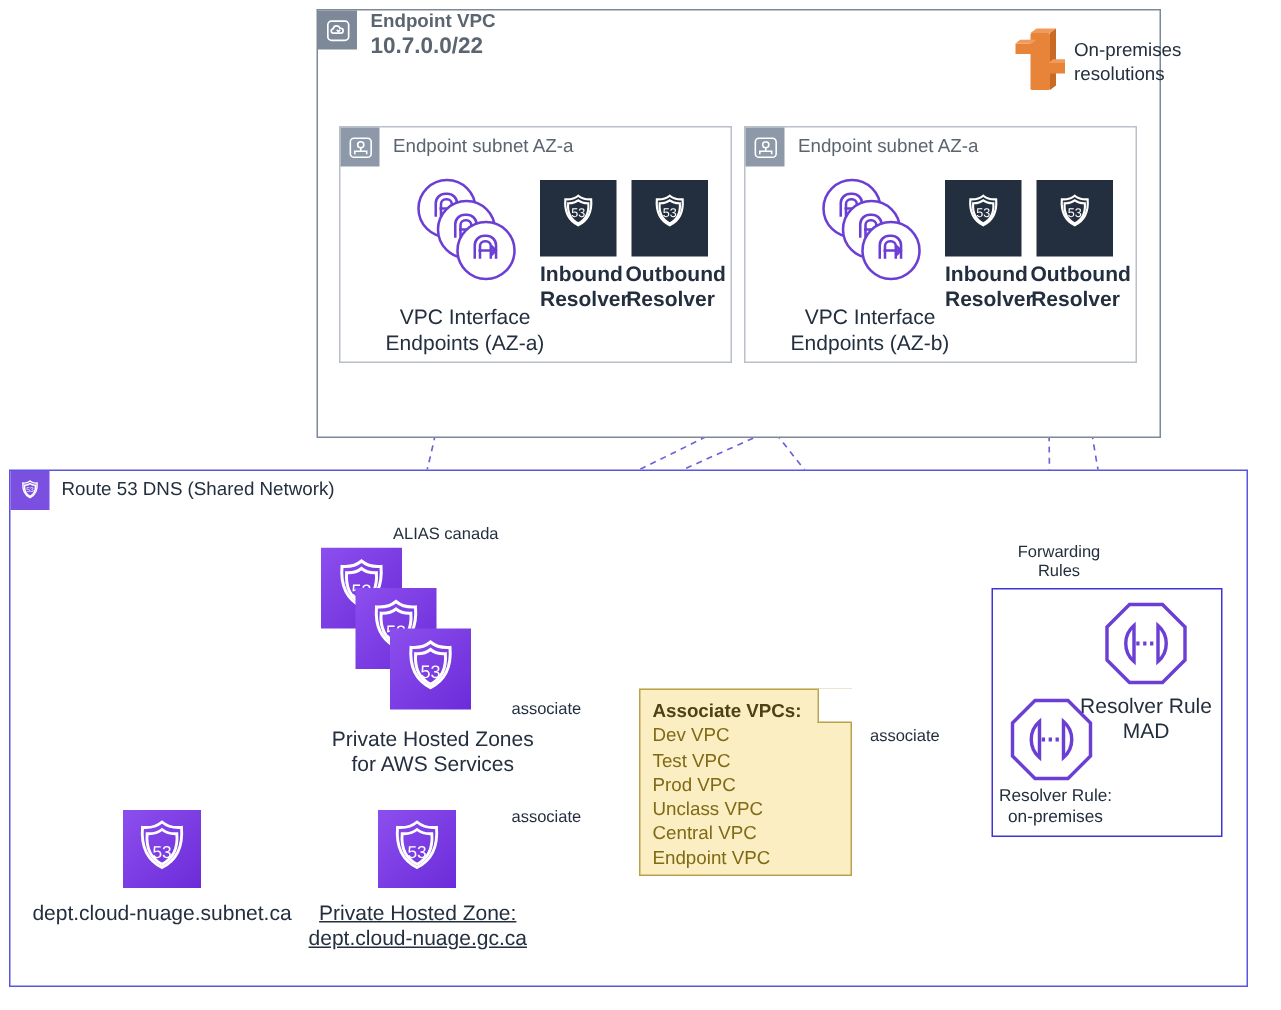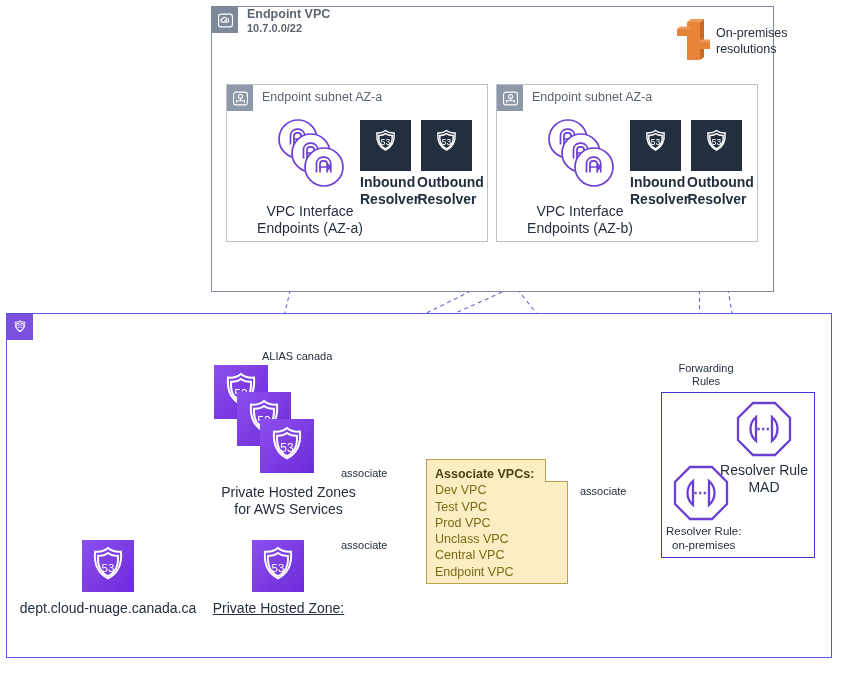--- a/index.html
+++ b/index.html
@@ -19,21 +19,21 @@
 
   
   .hdr{position:absolute;display:flex;align-items:flex-start;}
   .hdr-tile{width:26px;height:26px;display:flex;align-items:center;justify-content:center;
             flex:0 0 auto;}
   .tile-gray{background:#7d8998;}
   .tile-lgray{background:#8d99a8;}
   .tile-purple{background:#7b4fe0;}
   .hdr-txt{margin-left:9px;line-height:1.18;}
   .hdr-title{font-size:12.5px;font-weight:bold;color:#5a6570;}
-  .hdr-sub{font-size:11px;font-weight:bold;color:#5a6570;}
+  .hdr-sub{font-size:15px;font-weight:bold;color:#5a6570;}
   .hdr-plain{font-size:12.5px;color:#5a6570;font-weight:normal;}
   .hdr-r53{font-size:12.5px;color:#232f3e;font-weight:normal;margin-left:8px;
            margin-top:5px;}
 
   
   .icon-sq{position:absolute;}
   .sq-dark{background:#232f3e;}
   .sq-purple{background:linear-gradient(135deg,#8c4fee 0%,#6c2bd9 100%);}
 
   .lbl{position:absolute;text-align:center;font-size:14px;line-height:1.22;
@@ -251,20 +251,21 @@
 
 <div class="grp-r53"></div>
 <div class="hdr" style="left:7px;top:314px;">
   <div class="hdr-tile tile-purple">
     <svg width="18" height="18" viewBox="0 0 24 24" fill="none" stroke="#ffffff" stroke-width="1.3">
       <path d="M12 3.6c-1.9 1.6-4.1 2-6.3 1.8-.4 4.5.2 9.9 6.3 13 6.1-3.1 6.7-8.5 6.3-13-2.2.2-4.4-.2-6.3-1.8z"></path>
       <path d="M12 5.9c-1.5 1.2-3.2 1.5-4.8 1.4-.3 3.5.1 7.6 4.8 9.9 4.7-2.3 5.1-6.4 4.8-9.9-1.6.1-3.3-.2-4.8-1.4z"></path>
       <text x="12" y="13.6" font-family="Liberation Sans, sans-serif" font-size="6" fill="#ffffff" stroke="none" text-anchor="middle">53</text>
     </svg>
   </div>
+  <div class="hdr-r53">Route 53 DNS (Shared Network)</div>
 </div>
 
 <div class="abs" style="left:214px;top:365px;width:100px;height:110px;">
   <svg width="100" height="110" viewBox="0 0 100 110">
     <defs>
       <linearGradient id="pg" x1="0" y1="0" x2="1" y2="1">
         <stop offset="0%" stop-color="#8c4fee"></stop>
           <stop offset="100%" stop-color="#6c2bd9"></stop>
       </linearGradient>
       <g id="r53shield">
@@ -291,32 +292,33 @@
 </div>
 
 <div class="icon-sq sq-purple" style="left:82px;top:540px;width:52px;height:52px;">
   <svg width="52" height="52" viewBox="0 0 52 52" fill="none" stroke="#ffffff" stroke-width="1.9">
     <path d="M26 8c-3.9 3.3-8.4 4-13 3.6-.8 9.3.4 20.4 13 26.8 12.6-6.4 13.8-17.5 13-26.8-4.6.4-9.1-.3-13-3.6z"></path>
     <path d="M26 13c-3 2.4-6.4 3-9.9 2.8-.6 7.2.3 15.5 9.9 20.4 9.6-4.9 10.5-13.2 9.9-20.4-3.5.2-6.9-.4-9.9-2.8z"></path>
     <text x="26" y="32" font-family="Liberation Sans, sans-serif" font-size="11.5" fill="#ffffff" stroke="none" text-anchor="middle">53</text>
   </svg>
 </div>
 <div class="lbl" style="left:18px;top:600px;width:180px;">
-  <div>dept.cloud-nuage.canada.ca</div>
+  <div>dept.cloud-nuage.subnet.ca</div>
 </div>
 
 <div class="icon-sq sq-purple" style="left:252px;top:540px;width:52px;height:52px;">
   <svg width="52" height="52" viewBox="0 0 52 52" fill="none" stroke="#ffffff" stroke-width="1.9">
     <path d="M26 8c-3.9 3.3-8.4 4-13 3.6-.8 9.3.4 20.4 13 26.8 12.6-6.4 13.8-17.5 13-26.8-4.6.4-9.1-.3-13-3.6z"></path>
     <path d="M26 13c-3 2.4-6.4 3-9.9 2.8-.6 7.2.3 15.5 9.9 20.4 9.6-4.9 10.5-13.2 9.9-20.4-3.5.2-6.9-.4-9.9-2.8z"></path>
     <text x="26" y="32" font-family="Liberation Sans, sans-serif" font-size="11.5" fill="#ffffff" stroke="none" text-anchor="middle">53</text>
   </svg>
 </div>
 <div class="lbl" style="left:196px;top:600px;width:165px;text-decoration:underline;">
   <div>Private Hosted Zone:</div>
+  <div>dept.cloud-nuage.gc.ca</div>
 </div>
 
 <div class="note">
   <div class="note-fold"></div>
   <div class="note-txt">
     <b>Associate VPCs:</b>
     <div>Dev VPC</div>
     <div>Test VPC</div>
     <div>Prod VPC</div>
     <div>Unclass VPC</div>

